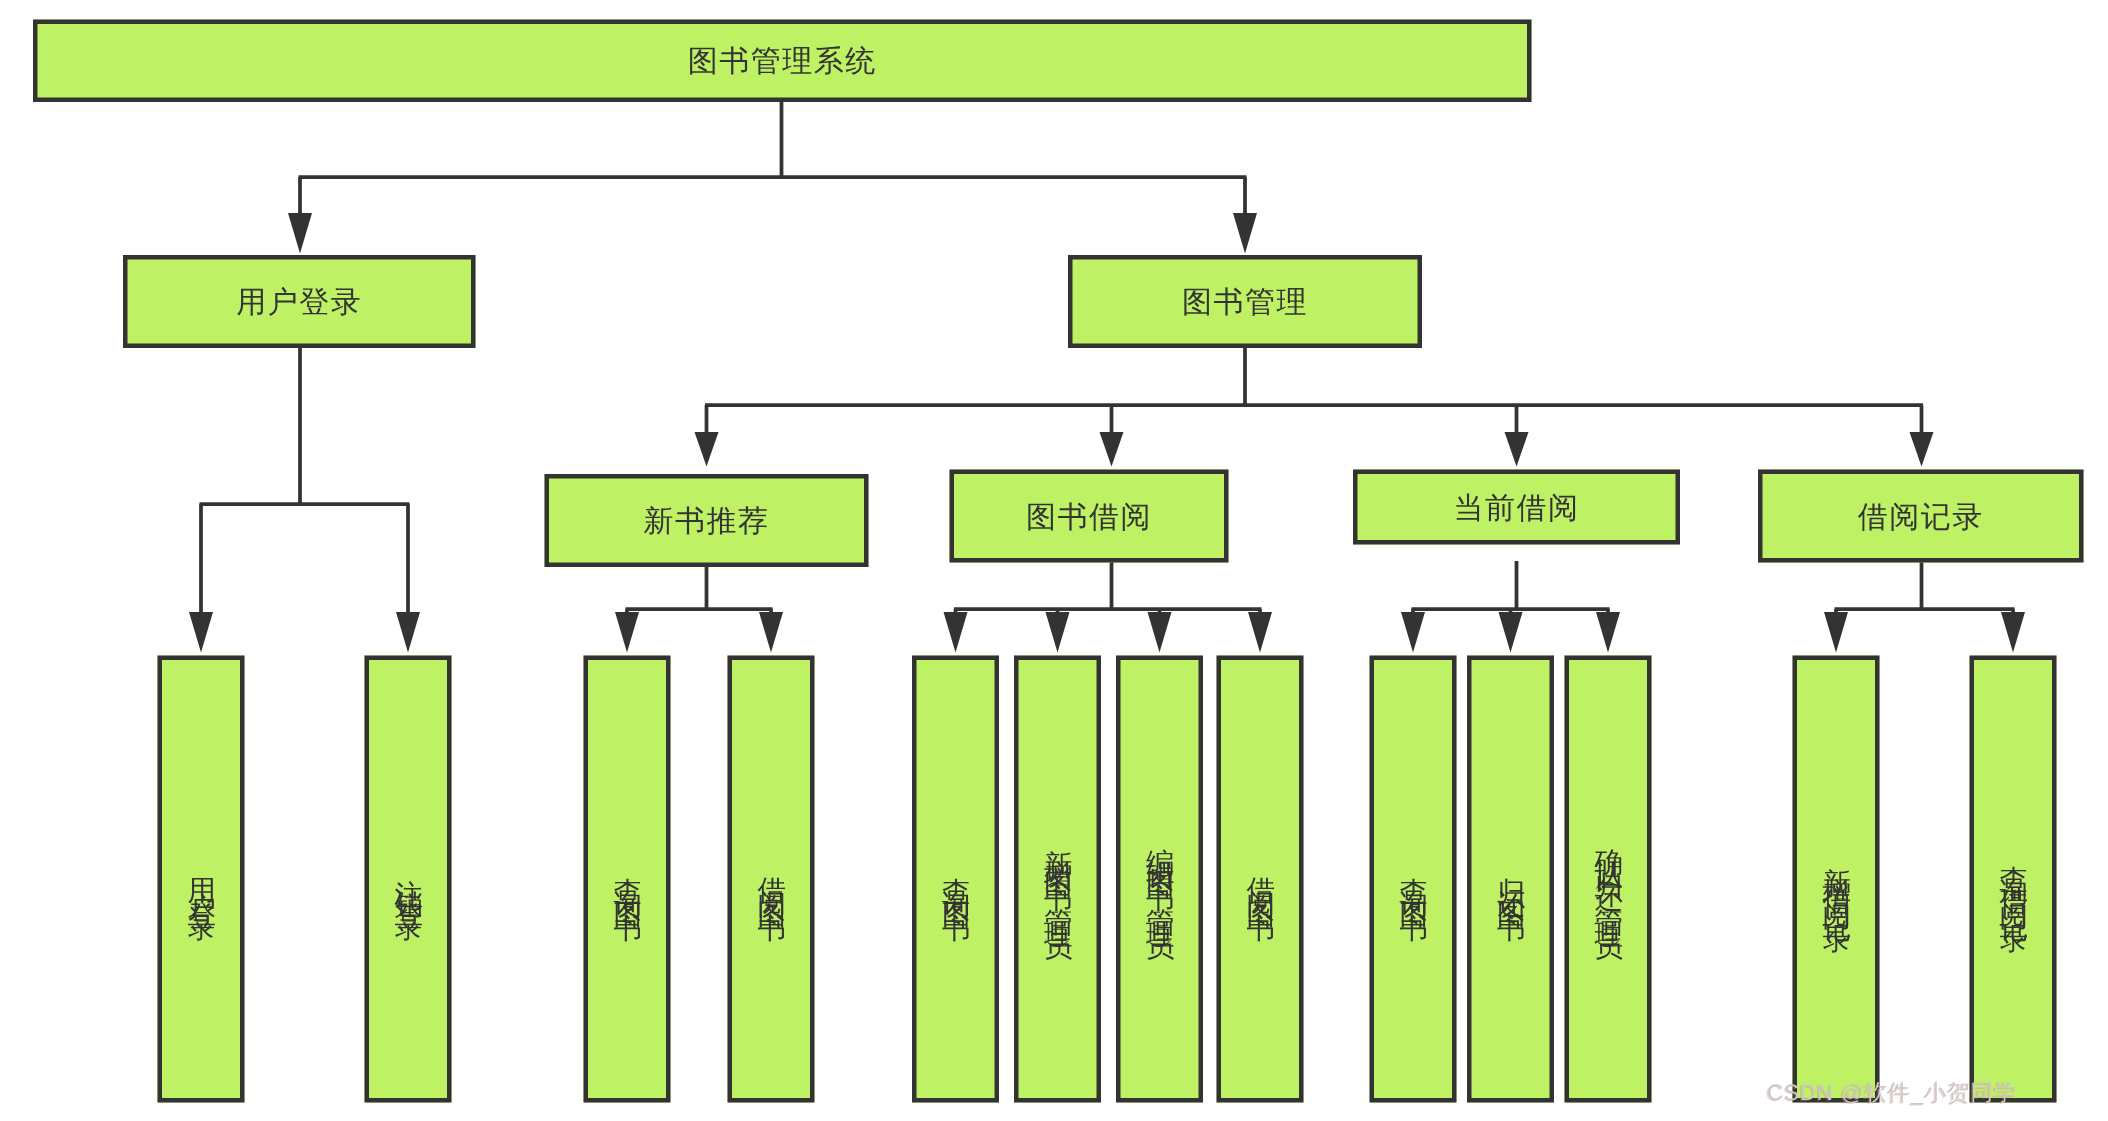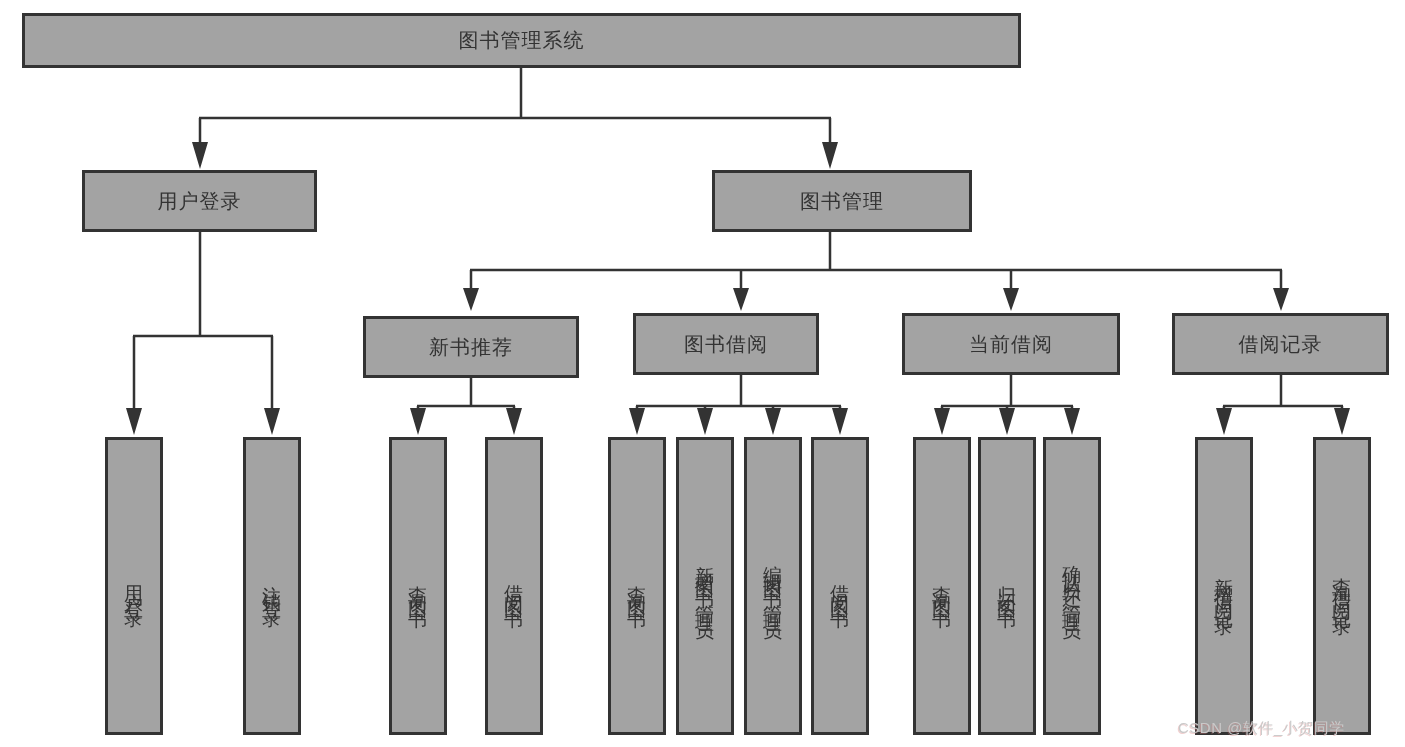--- a/index.html
+++ b/index.html
@@ -15,21 +15,21 @@
     font-family:"Liberation Sans","DejaVu Sans",sans-serif;
     overflow:hidden;
   }
   .stage{position:relative;width:1405px;height:747px;background:var(--bg-color);}
   .connectors{position:absolute;left:0;top:0;width:1405px;height:747px;}
   .connectors .wire{stroke:var(--line-color);stroke-width:2.5;fill:none;}
   .connectors .arrowheads{fill:var(--line-color);stroke:none;}
   .node{
     position:absolute;
     box-sizing:border-box;
-    background:#a3a3a3;
+    background:#bef264;
     border:3px solid var(--line-color);
     display:flex;align-items:center;justify-content:center;
     color:var(--text-color);
     font-size:20px;
     letter-spacing:1px;
     white-space:nowrap;
   }
   .leaf{width:58px;height:298px;top:437px;}
   .vlabel{
     writing-mode:vertical-rl;
@@ -86,31 +86,31 @@
       M1216 408h16l-8 27z M1334 408h16l-8 27z"></path>
   </svg>
 
   <div class="node" style="left:22px;top:13px;width:999px;height:55px;">
     <span>图书管理系统</span>
   </div>
 
   <div class="node" style="left:82px;top:170px;width:235px;height:62px;">
     <span>用户登录</span>
   </div>
-  <div class="node" style="left:712px;top:170px;width:260px;height:62px;">
+  <div class="node" style="left:712px;top:170px;width:236px;height:62px;">
     <span>图书管理</span>
   </div>
 
   <div class="node" style="left:363px;top:316px;width:216px;height:62px;">
     <span>新书推荐</span>
   </div>
   <div class="node" style="left:633px;top:313px;width:186px;height:62px;">
     <span>图书借阅</span>
   </div>
-  <div class="node" style="left:902px;top:313px;width:218px;height:62px;text-align:right;">
+  <div class="node" style="left:902px;top:313px;width:218px;height:50px;text-align:right;">
     <span>当前借阅</span>
   </div>
   <div class="node" style="left:1172px;top:313px;width:217px;height:62px;">
     <span>借阅记录</span>
   </div>
 
   <div class="node leaf" style="left:105px;">
     <span class="vlabel">用户登录</span>
   </div>
   <div class="node leaf" style="left:243px;">

